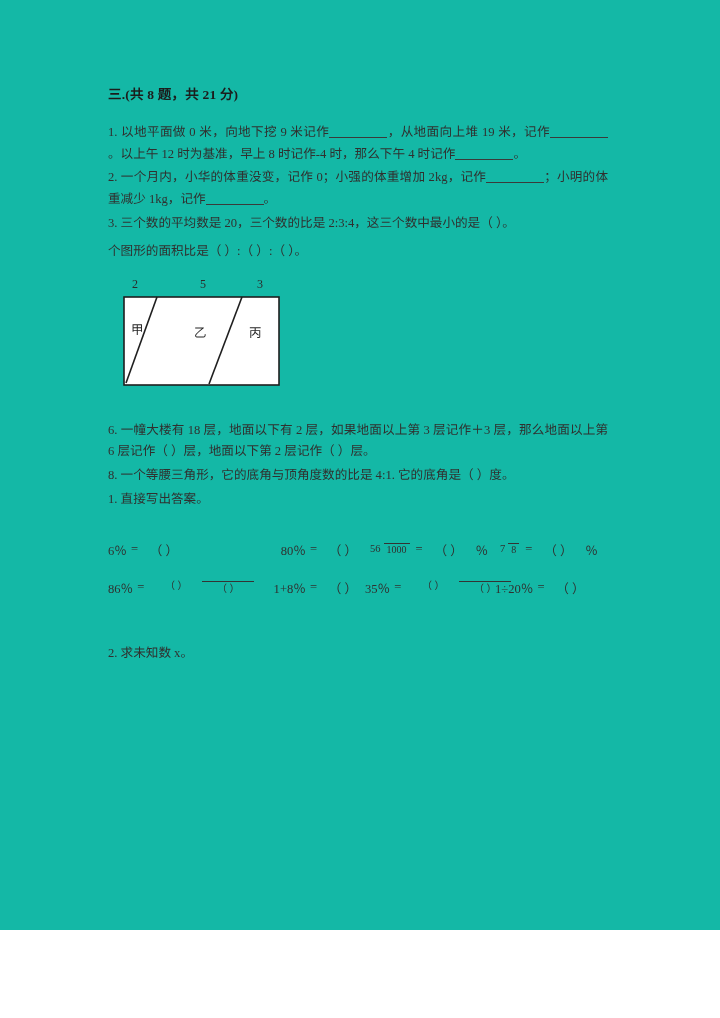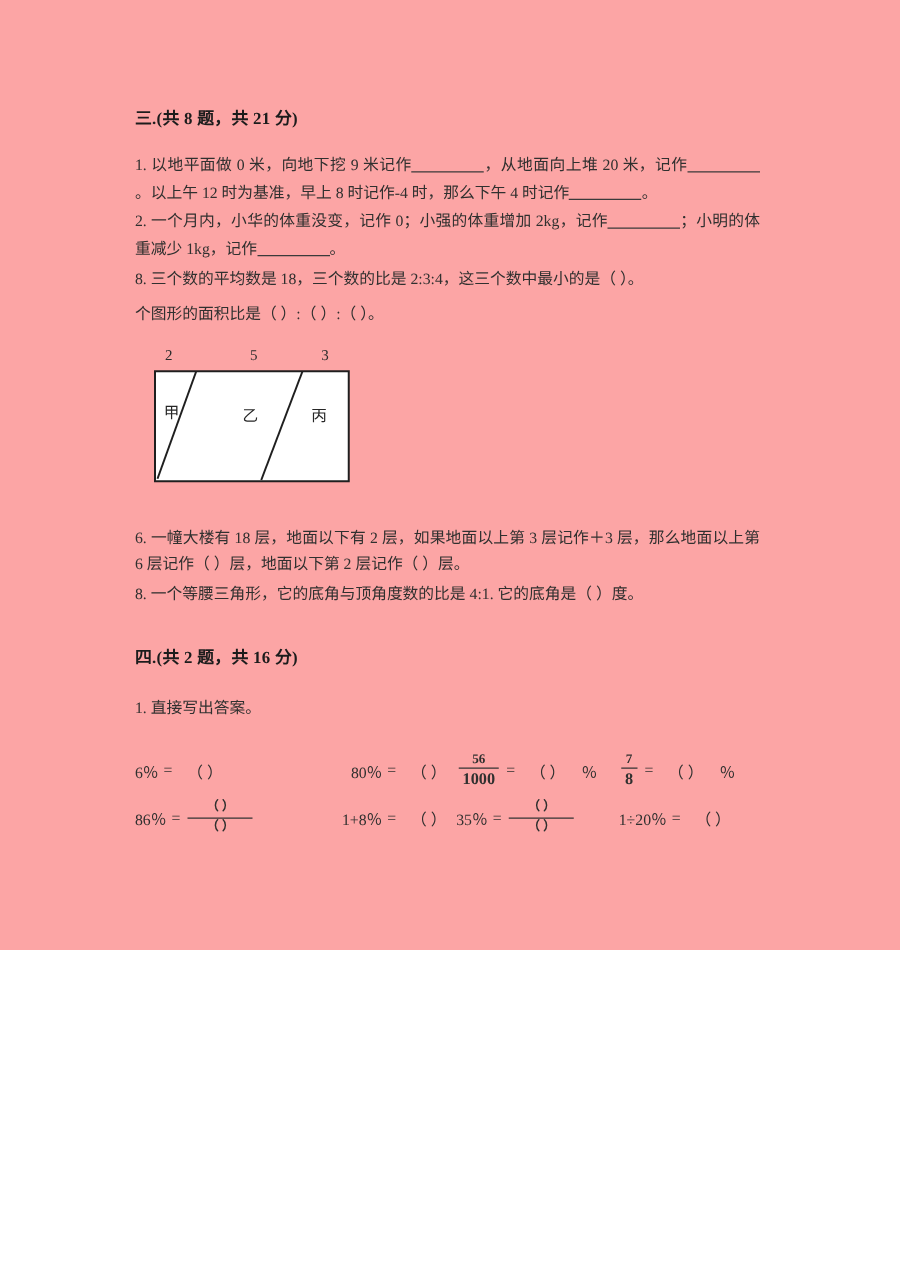--- a/index.html
+++ b/index.html
@@ -13,22 +13,22 @@
     height: 1018px;
     position: relative;
     font-family: "Liberation Serif", "DejaVu Serif", serif;
     color: #2b2b2b;
     overflow: hidden;
   }
   .page {
     position: absolute;
     left: 0; top: 0;
     width: 720px;
-    height: 760px;
-    background: #fca5a5;
+    height: 930px;
+    background: #14b8a6;
   }
   .content {
     position: absolute;
     left: 108px;
     top: 86px;
     width: 500px;
   }
 
   
   .section-head {
@@ -111,33 +111,31 @@
   .calc-cell .ans-paren {
     display: inline-block;
     min-width: 44px;
     text-align: center;
   }
   .calc-cell .pct-after { margin-left: 5px; }
 
   
   .frac {
     display: inline-flex;
-    flex-direction: column;
-    align-items: center;
+    flex-direction: row;
     vertical-align: middle;
     line-height: 1.08;
     margin: 0 2px;
-    font-weight: bold;
   }
   .frac .num {
     font-size: 10.5px;
     padding: 0 3px 1px 3px;
   }
   .frac .den {
-    font-size: 13px;
+    font-size: 10px;
     border-top: 1.1px solid #333;
     padding: 1px 3px 0 3px;
   }
   .frac.paren-frac .num,
   .frac.paren-frac .den {
     font-size: 10px;
     min-width: 46px;
     text-align: center;
   }
   .frac.paren-frac .num { padding-bottom: 2px; }
@@ -150,25 +148,25 @@
   }
 </style>
 </head>
 <body>
 
 <div class="page">
   <div class="content">
 
     <div class="section-head">三.(共 8 题，共 21 分)</div>
 
-    <p class="q"><span>1. 以地平面做 0 米，向地下挖 9 米记作</span><span class="blank"></span><span>，从地面向上堆 20 米，记作</span><span class="blank"></span><span>。以上午 12 时为基准，早上 8 时记作-4 时，那么下午 4 时记作</span><span class="blank"></span><span>。</span></p>
+    <p class="q"><span>1. 以地平面做 0 米，向地下挖 9 米记作</span><span class="blank"></span><span>，从地面向上堆 19 米，记作</span><span class="blank"></span><span>。以上午 12 时为基准，早上 8 时记作-4 时，那么下午 4 时记作</span><span class="blank"></span><span>。</span></p>
 
     <p class="q"><span>2. 一个月内，小华的体重没变，记作 0；小强的体重增加 2kg，记作</span><span class="blank"></span><span>；小明的体重减少 1kg，记作</span><span class="blank"></span><span>。</span></p>
 
-    <p class="q">8. 三个数的平均数是 18，三个数的比是 2:3:4，这三个数中最小的是（        ）。</p>
+    <p class="q">3. 三个数的平均数是 20，三个数的比是 2:3:4，这三个数中最小的是（        ）。</p>
 
 
     <div class="spacer-sm"></div>
 
     <p class="q q5-line2">个图形的面积比是（        ）:（        ）:（        ）。</p>
 
     <div class="figure-wrap">
       <span class="fig-num" style="left:18px; top:0px;">2</span>
       <span class="fig-num" style="left:86px; top:0px;">5</span>
       <span class="fig-num" style="left:143px; top:0px;">3</span>
@@ -185,21 +183,20 @@
       <span class="fig-label" style="left:17px; top:42px;">甲</span>
       <span class="fig-label" style="left:80px; top:45px;">乙</span>
       <span class="fig-label" style="left:135px; top:45px;">丙</span>
     </div>
 
     <p class="q">6. 一幢大楼有 18 层，地面以下有 2 层，如果地面以上第 3 层记作＋3 层，那么地面以上第 6 层记作（        ）层，地面以下第 2 层记作（        ）层。</p>
 
     <p class="q">8. 一个等腰三角形，它的底角与顶角度数的比是 4:1. 它的底角是（        ）度。</p>
 
 
-    <div class="section-head second">四.(共 2 题，共 16 分)</div>
 
     <p class="q">1. 直接写出答案。</p>
 
     <div class="calc-block">
 
       <div class="calc-row">
 
         <div class="calc-cell c1">
           <span>6％</span>
           <span class="eq">=</span>
@@ -260,15 +257,16 @@
         </div>
 
         <div class="calc-cell c4">
           <span>1÷20％</span>
           <span class="eq">=</span>
           <span class="ans-paren">（        ）</span>
         </div>
       </div>
     </div>
 
+    <p class="tail-q">2. 求未知数 x。</p>
 
   </div>
 </div>
 
 </body></html>

